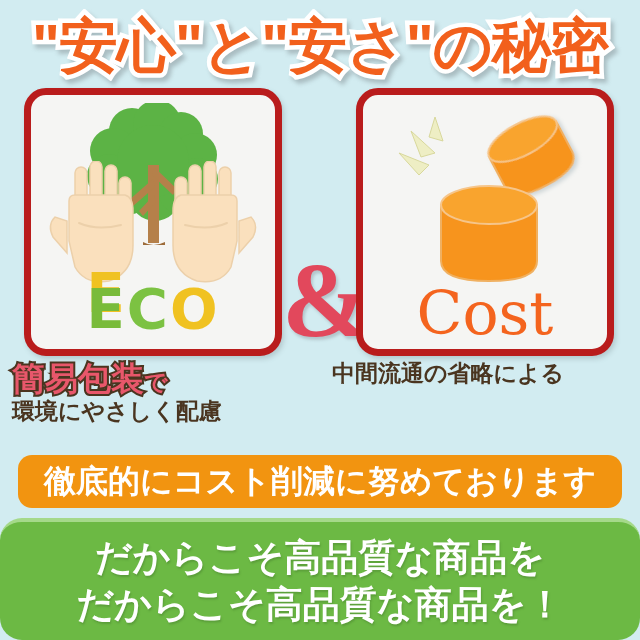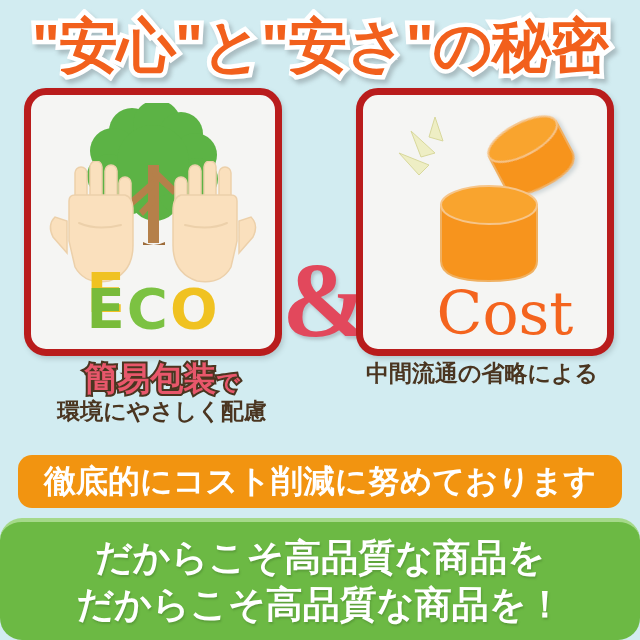--- a/index.html
+++ b/index.html
@@ -71,26 +71,26 @@
   #eco-word .e { color:#79bb3a; text-shadow:0 -16px 0 #f0c221; }
   #eco-word .c { color:#7cc242; }
   #eco-word .o { color:#f0c221; }
 
   
   #cost-word {
     position:absolute; left:0; bottom:6px; width:100%;
     text-align:center; line-height:1;
     font-size:60px; color:#f4641e;
     font-family:"DejaVu Serif", serif;
-    font-style:normal; font-weight:normal;margin-left:20px;
+    font-style:normal; font-weight:normal;
   }
 
   
   #captions { position:absolute; top:360px; left:0; width:640px; height:86px; }
-  .cap { position:absolute; top:0; width:300px; text-align:center; }
+  .cap { position:absolute; top:0; width:300px; text-align:left; }
   #cap-left  { left:12px; }
   #cap-right { left:332px; }
 
   .cap-big {
     font-size:33px; font-weight:bold; line-height:1.15;
     color:#e8576b; white-space:nowrap;
     -webkit-text-stroke:4px #4a3520;
     paint-order:stroke fill;
   }
   .cap-big .suffix { font-size:23px; }

